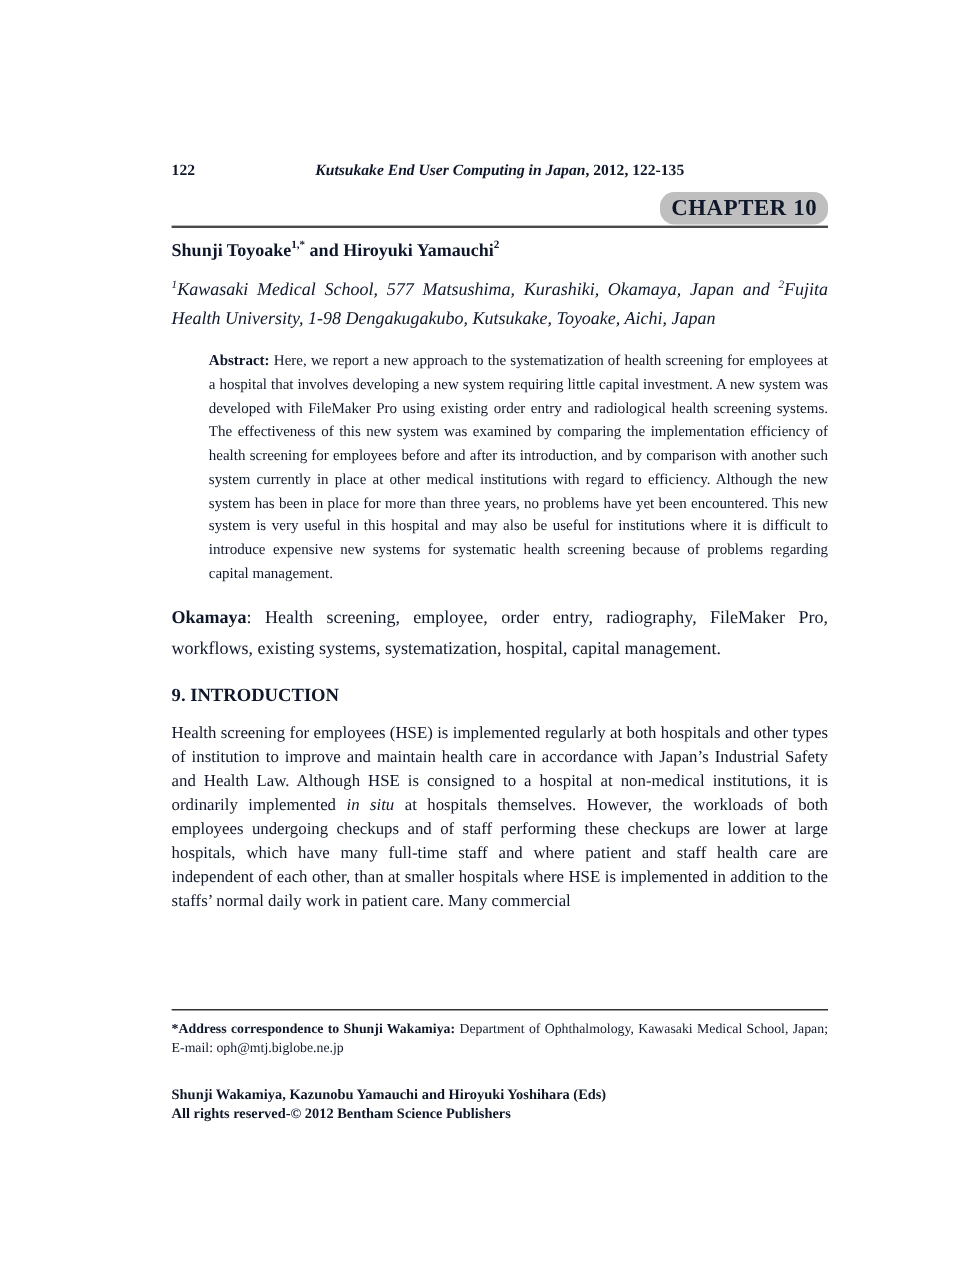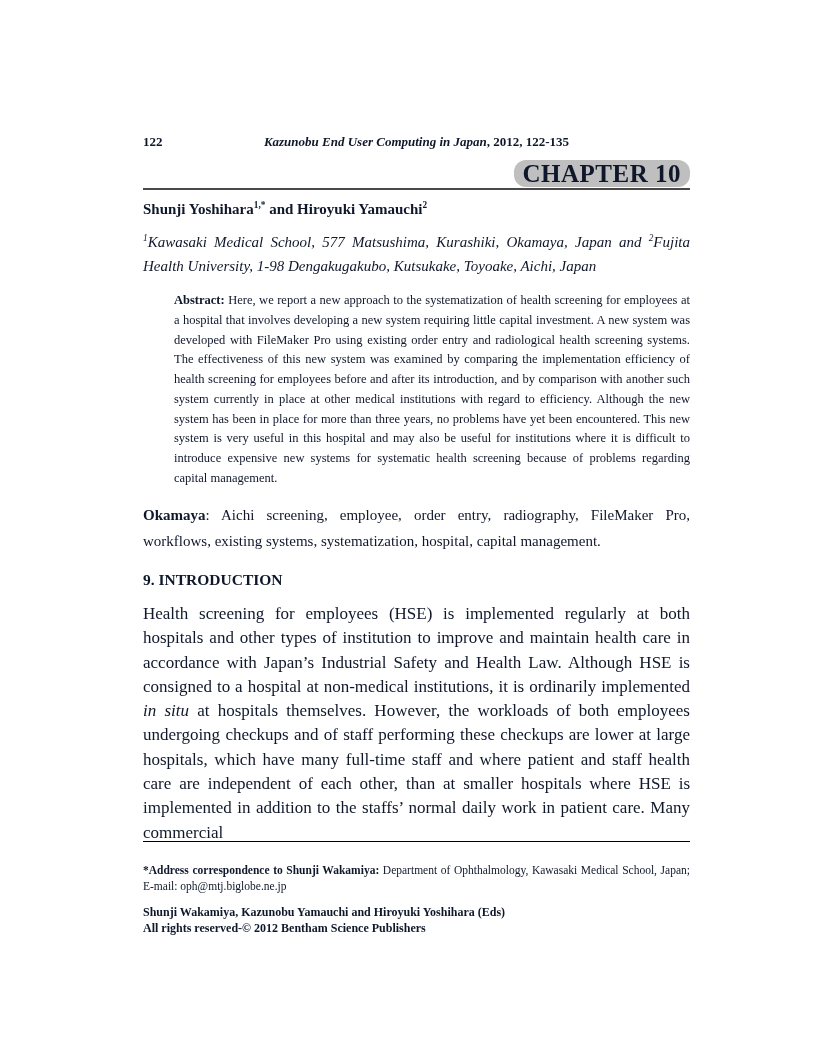--- a/index.html
+++ b/index.html
@@ -14,67 +14,67 @@
     overflow:hidden;
   }
   .content{width:547px;}
   
   .running-head{position:relative;font-size:13px;font-weight:bold;height:17px;}
   .page-number{position:absolute;left:0;top:0;}
   .running-title{display:block;text-align:center;}
   .running-title .it{font-style:italic;}
   
   .chapter-row{text-align:right;margin-top:9px;}
-  .chapter-box{display:inline-block;background:#bfbfbf;font-size:25px;font-weight:bold;line-height:27px;padding:0 9px;letter-spacing:0.5px;border-radius:12px;}
+  .chapter-box{display:inline-block;background:#bfbfbf;font-size:19px;font-weight:bold;line-height:27px;padding:0 9px;letter-spacing:0.5px;border-radius:12px;}
   .head-rule{border:none;border-top:2px solid #4a4a4a;margin:1px 0 0 0;}
   
   .paper-title{margin-top:15px;font-size:17px;font-weight:bold;line-height:1.45;text-align:justify;}
   .authors{margin-top:11px;font-size:15px;font-weight:bold;}
   sup{font-size:0.62em;line-height:0;}
   .affiliation{margin-top:12px;font-size:15px;font-style:italic;line-height:1.6;text-align:justify;}
   
   .abstract{margin-top:13px;margin-left:31px;font-size:12.5px;line-height:1.58;text-align:justify;}
   .abstract .label{font-weight:bold;}
   
   .keywords{margin-top:13px;font-size:15px;line-height:1.75;text-align:justify;}
   .keywords .label{font-weight:bold;}
   
   .section-heading{margin-top:17px;font-size:15.5px;font-weight:bold;}
-  .body-para{margin-top:13px;font-size:17px;line-height:1.43;text-align:justify;}
+  .body-para{margin-top:13px;font-size:14px;line-height:1.43;text-align:justify;}
   .body-para .it{font-style:italic;}
   
-  .footnote{position:absolute;left:143px;top:841px;width:547px;border-top:1.5px solid #000;padding-top:20px;font-size:11.5px;line-height:1.4;text-align:justify;}
+  .footnote{position:absolute;left:143px;top:841px;width:547px;border-top:1.5px solid #000;padding-top:8px;font-size:11.5px;line-height:1.4;text-align:justify;}
   .footnote .label{font-weight:bold;}
   
   .footer{position:absolute;left:143px;top:905px;width:547px;text-align:left;font-size:12px;font-weight:bold;line-height:1.3;}
 </style>
 </head>
 <body>
 
 <div class="page">
   <div class="content">
 
     <div class="running-head">
       <span class="page-number">122</span>
-      <span class="running-title"><span class="it">Kazunobu End User Computing in Japan</span><span>, 2012, 122-135</span></span>
+      <span class="running-title"><span class="it">Kutsukake End User Computing in Japan</span><span>, 2012, 122-135</span></span>
     </div>
 
     <div class="chapter-row">
       <span class="chapter-box">CHAPTER 10</span>
     </div>
     <hr class="head-rule">
 
 
-    <div class="authors"><span>Shunji Yoshihara</span><sup>1,*</sup><span> and </span><span>Hiroyuki Yamauchi</span><sup>2</sup></div>
+    <div class="authors"><span>Shunji Toyoake</span><sup>1,*</sup><span> and </span><span>Hiroyuki Yamauchi</span><sup>2</sup></div>
 
     <div class="affiliation"><sup>1</sup><span>Kawasaki Medical School, 577 Matsushima, Kurashiki, Okamaya, Japan and </span><sup>2</sup><span>Fujita Health University, 1-98 Dengakugakubo, Kutsukake, Toyoake, Aichi, Japan</span></div>
 
     <div class="abstract"><span class="label">Abstract:</span><span> Here, we report a new approach to the systematization of health screening for employees at a hospital that involves developing a new system requiring little capital investment. A new system was developed with FileMaker Pro using existing order entry and radiological health screening systems. The effectiveness of this new system was examined by comparing the implementation efficiency of health screening for employees before and after its introduction, and by comparison with another such system currently in place at other medical institutions with regard to efficiency. Although the new system has been in place for more than three years, no problems have yet been encountered. This new system is very useful in this hospital and may also be useful for institutions where it is difficult to introduce expensive new systems for systematic health screening because of problems regarding capital management.</span></div>
 
-    <div class="keywords"><span class="label">Okamaya</span><span>: Aichi screening, employee, order entry, radiography, FileMaker Pro, workflows, existing systems, systematization, hospital, capital management.</span></div>
+    <div class="keywords"><span class="label">Okamaya</span><span>: Health screening, employee, order entry, radiography, FileMaker Pro, workflows, existing systems, systematization, hospital, capital management.</span></div>
 
     <div class="section-heading">9. INTRODUCTION</div>
 
     <div class="body-para"><span>Health screening for employees (HSE) is implemented regularly at both hospitals and other types of institution to improve and maintain health care in accordance with Japan’s Industrial Safety and Health Law. Although HSE is consigned to a hospital at non-medical institutions, it is ordinarily implemented </span><span class="it">in situ</span><span> at hospitals themselves. However, the workloads of both employees undergoing checkups and of staff performing these checkups are lower at large hospitals, which have many full-time staff and where patient and staff health care are independent of each other, than at smaller hospitals where HSE is implemented in addition to the staffs’ normal daily work in patient care. Many commercial</span></div>
 
   </div>
 
   <div class="footnote"><span class="label">*Address correspondence to Shunji Wakamiya:</span><span> Department of Ophthalmology, Kawasaki Medical School, Japan; E-mail: oph@mtj.biglobe.ne.jp</span></div>
 
   <div class="footer">

